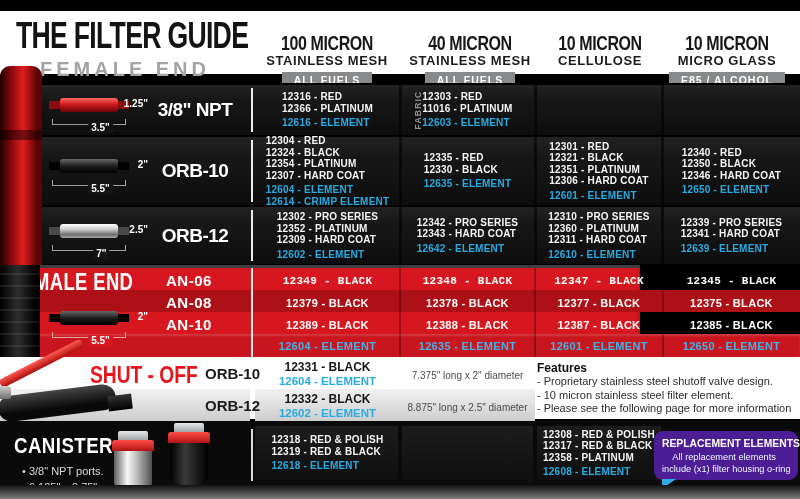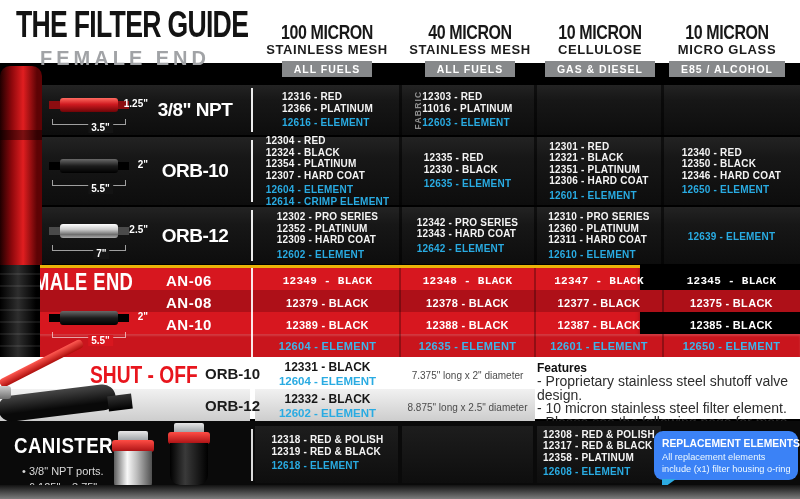--- a/index.html
+++ b/index.html
@@ -1,20 +1,20 @@
 <!DOCTYPE html>
 <html><head>
 <meta charset="utf-8">
 <style>
   html,body{margin:0;padding:0;background:#000;}
   .screen{position:relative;width:800px;height:499px;overflow:hidden;background:#000;
           font-family:"Liberation Sans",sans-serif;}
 
   
-  .hdr{position:absolute;left:0;top:0;width:800px;height:63px;background:#fff;}
+  .hdr{position:absolute;left:0;top:11px;width:800px;height:63px;background:#fff;}
   .title{position:absolute;left:16px;top:4px;font-size:37px;font-weight:bold;color:#131313;
          letter-spacing:-1px;transform:scaleX(.72);transform-origin:0 0;white-space:nowrap;}
   .subtitle{position:absolute;left:40px;top:47px;font-size:20px;font-weight:bold;color:#a1a3a6;
             letter-spacing:4px;white-space:nowrap;}
   .colhead{position:absolute;top:21px;width:150px;text-align:center;}
   .ch-micron{font-size:20px;font-weight:bold;color:#181818;letter-spacing:-.5px;
              transform:scaleX(.8);white-space:nowrap;}
   .ch-media{font-size:13px;font-weight:bold;color:#1c1c1c;letter-spacing:.6px;margin-top:-2px;}
   .ch-fuel{display:inline-block;margin-top:4px;background:#87898b;color:#fff;font-size:10.5px;
            font-weight:bold;letter-spacing:1px;padding:2px 12px;}
@@ -55,21 +55,21 @@
   .fi-hline{position:absolute;left:8px;right:36px;bottom:6px;height:5px;
             border-left:1px solid rgba(255,255,255,.6);border-right:1px solid rgba(255,255,255,.6);
             border-bottom:1px solid rgba(255,255,255,.6);}
   .fi-dimh{position:absolute;right:14px;top:9px;font-size:10px;font-weight:bold;color:#fff;}
   .fi-diml{position:absolute;left:50%;transform:translateX(-60%);bottom:-2px;font-size:10px;
            font-weight:bold;color:#fff;background:#141414;padding:0 3px;}
   .fi-male .fi-diml{background:#d8171f;}
 
   
   .male{position:absolute;left:0;top:265px;width:640px;height:92px;background:#d7171f;
-        border-top:3px solid #eab308;box-sizing:border-box;box-shadow:inset 0 -3px 4px rgba(0,0,0,.3);}
+        border-top:3px solid #404040;box-sizing:border-box;box-shadow:inset 0 -3px 4px rgba(0,0,0,.3);}
   .stripe{position:absolute;left:0;width:800px;}
   .s2{top:22px;height:22px;background:#ae1018;}
   .s4{top:66px;height:23px;background:#c9151d;box-shadow:inset 0 2px 2px rgba(255,255,255,.16);}
   .wdiv2{position:absolute;left:251px;top:0;bottom:0;width:2px;background:rgba(255,255,255,.9);}
   .vdivr{position:absolute;top:0;bottom:0;width:2px;background:rgba(0,0,0,.28);}
   .mtitle{position:absolute;left:34px;top:1px;font-size:23px;font-weight:bold;color:#fff;
           transform:scaleX(.8);transform-origin:0 0;white-space:nowrap;letter-spacing:.5px;}
   .an{position:absolute;left:166px;height:22px;line-height:22px;font-size:15px;font-weight:bold;
       color:#fff;letter-spacing:.5px;}
   .an1{top:2px;}.an2{top:24px;}.an3{top:46px;}
@@ -91,36 +91,36 @@
   .solabel{position:absolute;left:205px;font-size:15px;font-weight:bold;color:#1b1b1b;}
   .sol1{top:8px;}.sol2{top:40px;}
   .sopart{position:absolute;left:255px;width:145px;text-align:center;font-size:12px;
           font-weight:bold;color:#161616;line-height:13.5px;}
   .sopart .el{color:#29abe2;font-size:11.5px;}
   .sop1{top:4px;}.sop2{top:36px;}
   .sosize{position:absolute;left:400px;width:135px;text-align:center;font-size:10px;color:#4c4c4c;}
   .soz1{top:13px;}.soz2{top:45px;}
   .feat{position:absolute;left:537px;top:4px;width:260px;}
   .feat-title{font-size:12px;font-weight:bold;color:#0e0e0e;}
-  .feat-list div{font-size:14px;color:#2d2d2d;line-height:13.5px;}
+  .feat-list div{font-size:11px;color:#2d2d2d;line-height:13.5px;}
 
   
   .canister{position:absolute;left:0;top:421px;width:800px;height:78px;background:#0a0a0a;}
   .cblock{position:absolute;top:5px;bottom:16px;background:linear-gradient(180deg,#1d1d1d,#0e0e0e);}
   .cb1{left:255px;width:143px;}.cb2{left:402px;width:131px;}.cb3{left:537px;width:124px;}
   .wdiv3{position:absolute;left:251px;top:8px;bottom:18px;width:2px;background:rgba(255,255,255,.85);}
   .bottom-fade{position:absolute;left:0;right:0;bottom:0;height:14px;
                background:linear-gradient(180deg,#121212,#7d7d7d);}
   .ctitle{position:absolute;left:14px;top:12px;font-size:22px;font-weight:bold;color:#fff;
           transform:scaleX(.85);transform-origin:0 0;white-space:nowrap;letter-spacing:.5px;}
   .cbullets{position:absolute;left:22px;top:42px;}
   .cbullets div{font-size:11px;color:#d9d9d9;line-height:16px;}
   .ccell{position:absolute;top:0;bottom:14px;display:flex;align-items:center;justify-content:center;}
-  .callout{position:absolute;left:654px;top:10px;width:144px;background:#3b82f6;border-radius:9px;
-           padding:6px 8px;box-sizing:border-box;}
+  .callout{position:absolute;left:654px;top:10px;width:144px;background:#4c1d95;border-radius:9px;
+           padding:6px 8px;box-sizing:border-box;text-align:center;}
   .callout:after{content:"";position:absolute;left:8px;bottom:-9px;width:0;height:0;
                  border-top:10px solid #2caae1;border-right:14px solid transparent;}
   .co-title{font-size:11px;font-weight:bold;color:#fff;white-space:nowrap;
             transform:scaleX(.94);transform-origin:0 50%;}
   .co-body{margin-top:2px;}
   .co-body div{font-size:9.5px;color:#eef9ff;line-height:11.5px;white-space:nowrap;
                transform:scaleX(.97);transform-origin:0 50%;}
 
   
   .prod-female{position:absolute;left:0;top:66px;width:42px;height:199px;z-index:5;
@@ -168,21 +168,20 @@
       <div class="ch-fuel">ALL FUELS</div>
     </div>
     <div class="colhead" style="left:395px">
       <div class="ch-micron">40 MICRON</div>
       <div class="ch-media">STAINLESS MESH</div>
       <div class="ch-fuel">ALL FUELS</div>
     </div>
     <div class="colhead" style="left:525px">
       <div class="ch-micron">10 MICRON</div>
       <div class="ch-media">CELLULOSE</div>
-      <div class="ch-fuel">GAS &amp; DIESEL</div>
     </div>
     <div class="colhead" style="left:652px">
       <div class="ch-micron">10 MICRON</div>
       <div class="ch-media">MICRO GLASS</div>
       <div class="ch-fuel">E85 / ALCOHOL</div>
     </div>
   </div>
 
   <div class="female">
 
@@ -329,20 +328,24 @@
               <div>12360 - PLATINUM</div>
               <div>12311 - HARD COAT</div>
             </div>
         <div class="elist">
               <div>12610 - ELEMENT</div>
             </div>
       </div>
         </div>
       <div class="cell c4">
           <div class="cin">
+        <div class="plist">
+              <div>12339 - PRO SERIES</div>
+              <div>12341 - HARD COAT</div>
+            </div>
         <div class="elist">
               <div>12639 - ELEMENT</div>
             </div>
       </div>
         </div>
     </div>
   </div>
 
   <div class="male">
     <div class="stripe s2"></div>

